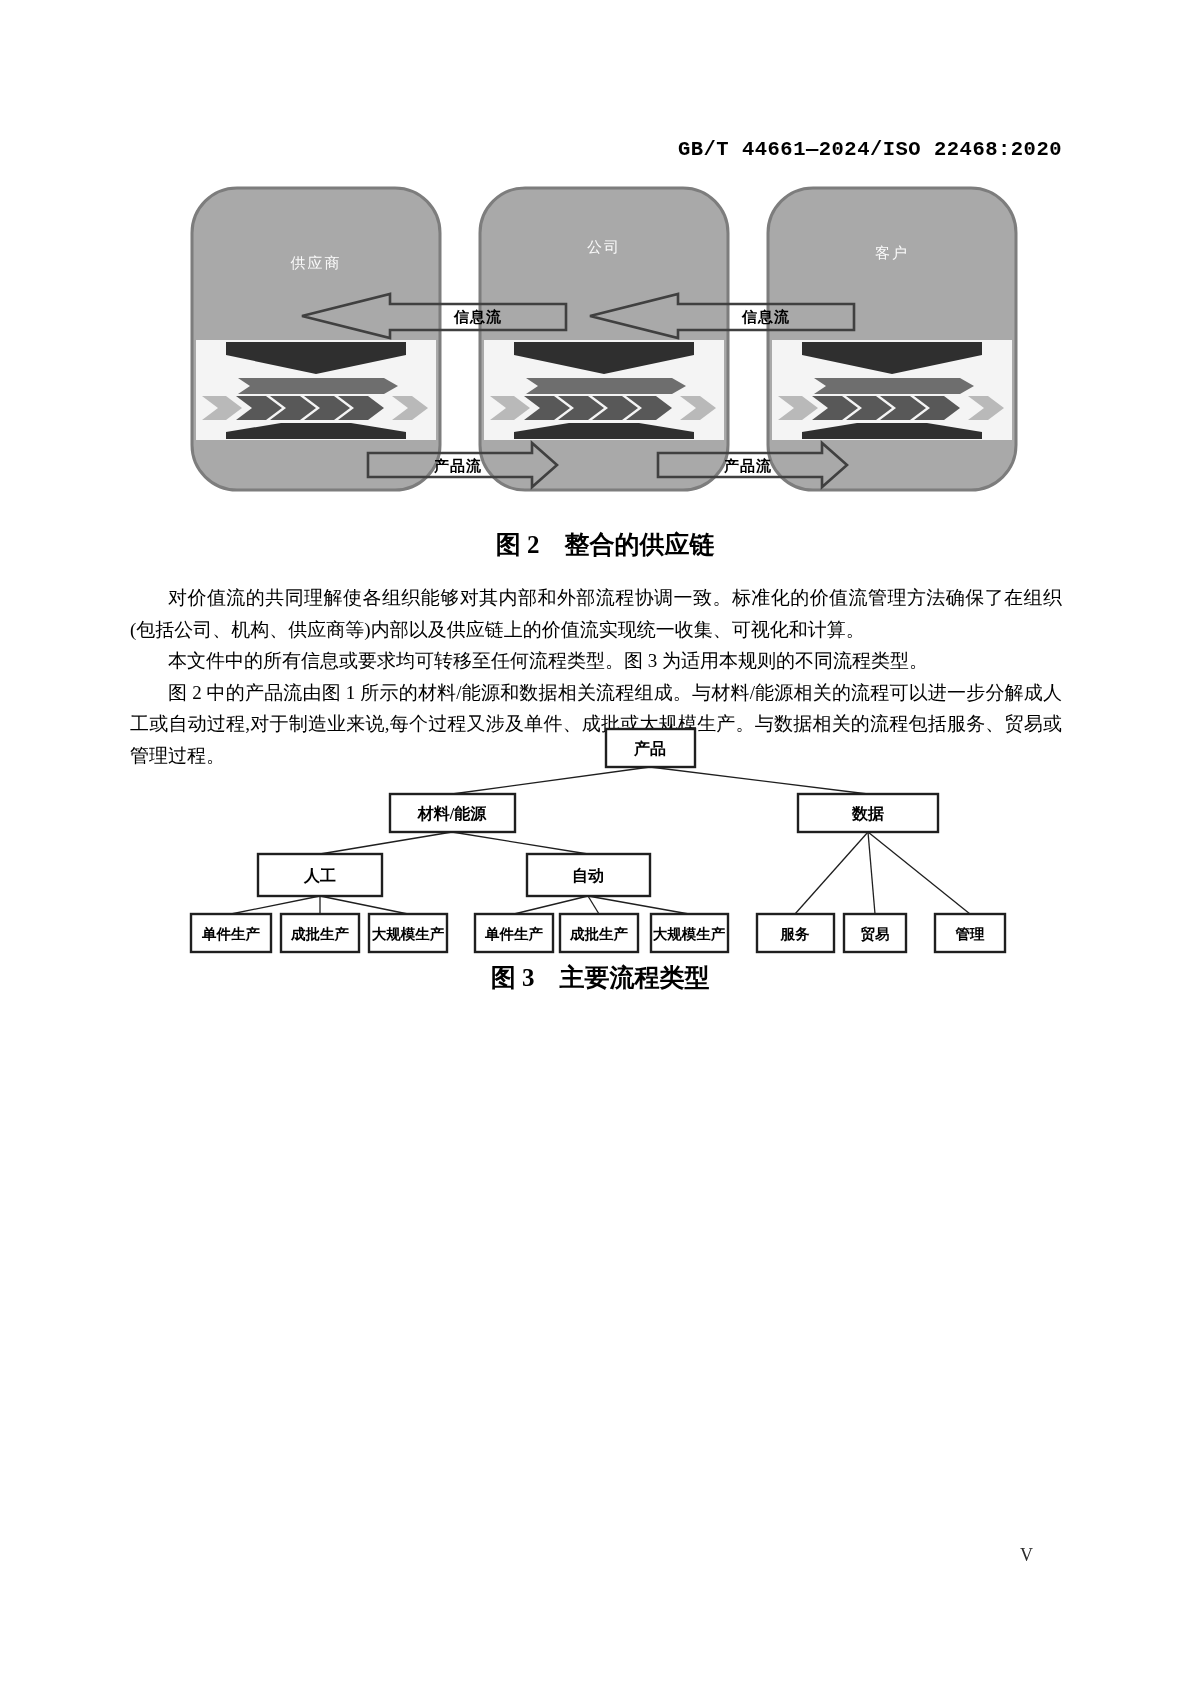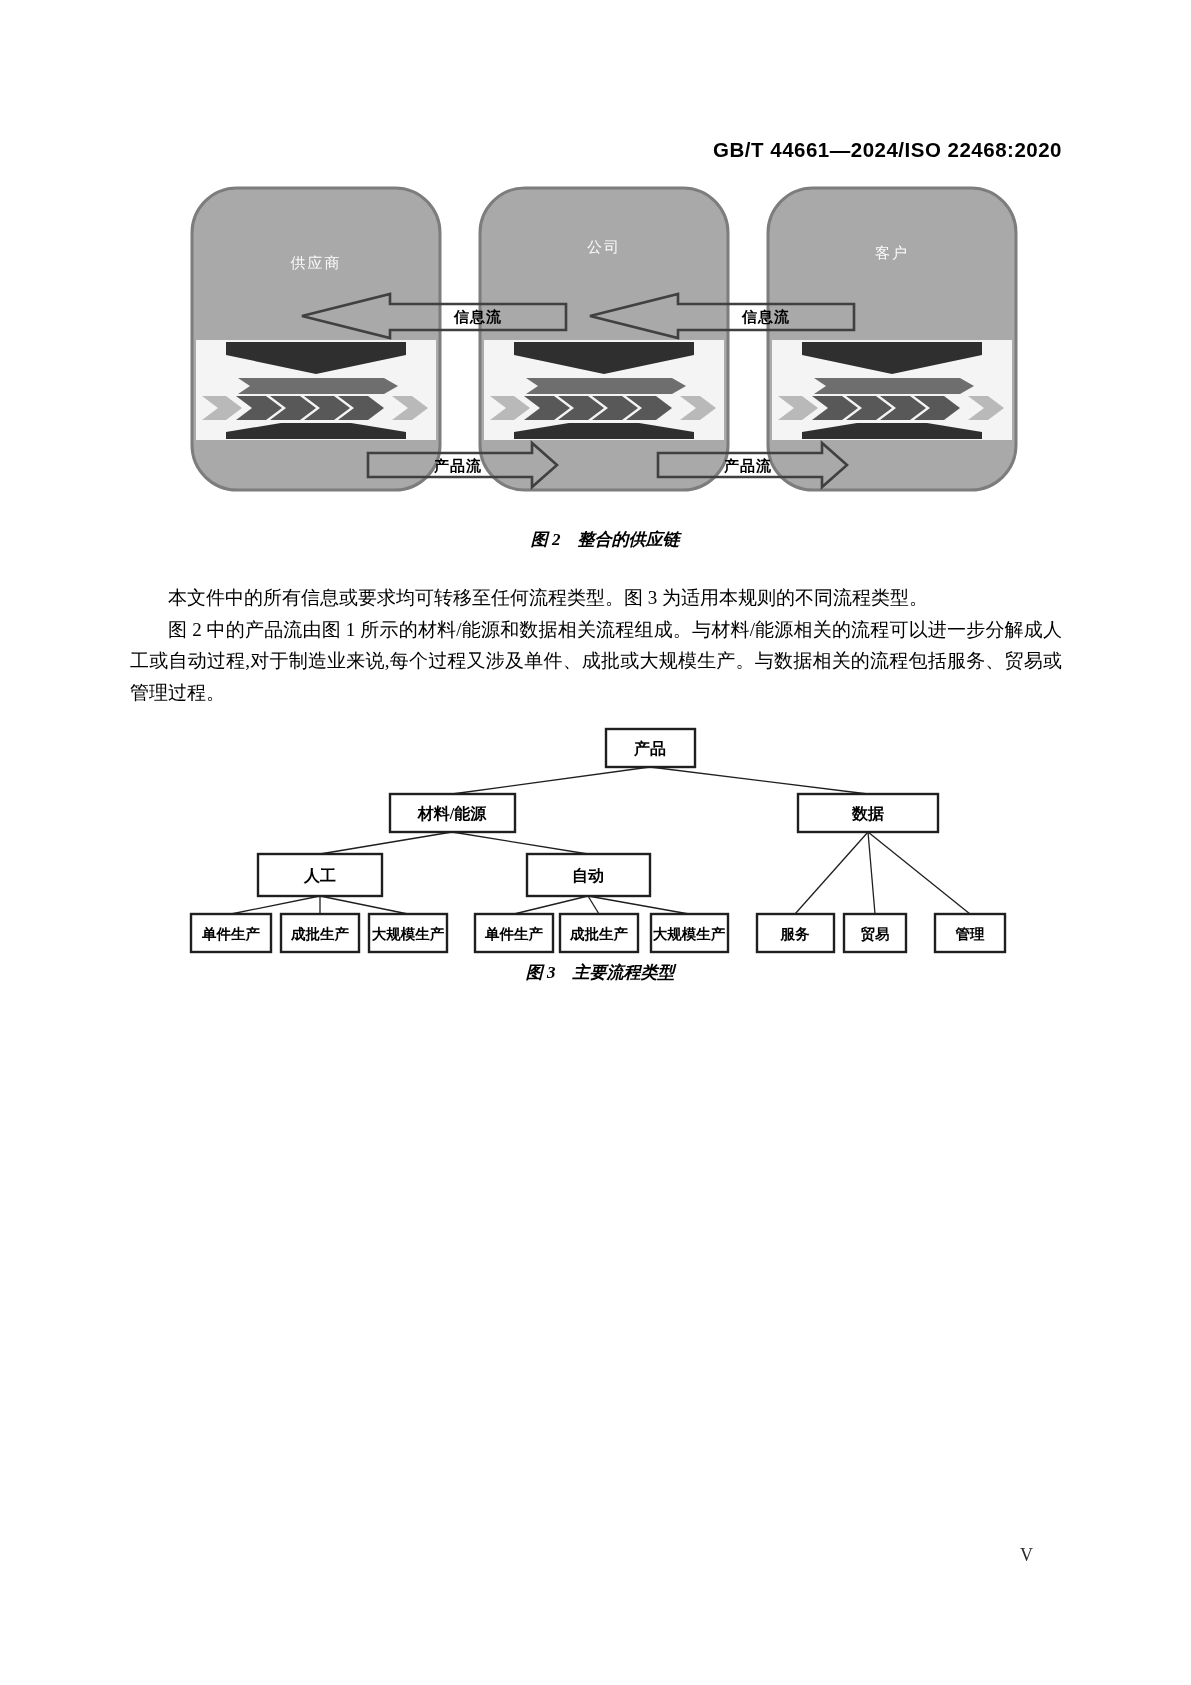--- a/index.html
+++ b/index.html
@@ -3,26 +3,26 @@
 <meta charset="utf-8">
 <style>
   html,body{margin:0;padding:0;background:#e8e8e8;}
   .page{
     position:relative;width:1191px;height:1685px;margin:0 auto;background:#ffffff;
     font-family:"Liberation Serif","DejaVu Serif",serif;color:#000;overflow:hidden;
   }
   .std-header{
     position:absolute;left:0;top:138px;width:1062px;text-align:right;
     font-size:20.5px;font-weight:bold;letter-spacing:.5px;
-    font-family:Liberation Sans, sans-serif;
+    font-family:Liberation Mono, monospace;
   }
   .fig2-wrap{position:absolute;left:190px;top:186px;width:830px;height:310px;}
   .fig3-wrap{position:absolute;left:185px;top:724px;width:830px;height:235px;}
   .caption{
-    position:absolute;width:830px;text-align:center;font-weight:bold;font-size:17px;font-style:italic;
+    position:absolute;width:830px;text-align:center;font-weight:bold;font-size:25px;
   }
   .caption .cap-title{margin-left:1em;}
   #caption-fig2{left:190px;top:528px;}
   #caption-fig3{left:185px;top:961px;}
   .text-block{
     position:absolute;left:130px;top:582px;width:932px;
     font-size:19px;line-height:31.5px;text-align:justify;
   }
   .text-block p{margin:0;text-indent:2em;}
   .page-num{
@@ -99,20 +99,21 @@
         <text class="flow-label" x="558" y="285" text-anchor="middle">产品流</text>
       </g>
     </svg>
   </div>
 
   <div class="caption" id="caption-fig2">
     <span class="cap-label">图 2</span><span class="cap-title">整合的供应链</span>
   </div>
 
   <div class="text-block">
+    <p>对价值流的共同理解使各组织能够对其内部和外部流程协调一致。标准化的价值流管理方法确保了在组织(包括公司、机构、供应商等)内部以及供应链上的价值流实现统一收集、可视化和计算。</p>
     <p>本文件中的所有信息或要求均可转移至任何流程类型。图 3 为适用本规则的不同流程类型。</p>
     <p>图 2 中的产品流由图 1 所示的材料/能源和数据相关流程组成。与材料/能源相关的流程可以进一步分解成人工或自动过程,对于制造业来说,每个过程又涉及单件、成批或大规模生产。与数据相关的流程包括服务、贸易或管理过程。</p>
   </div>
 
   <div class="fig3-wrap">
     <svg width="830" height="235" viewBox="0 0 830 235">
 
       <g stroke="#1f1f1f" stroke-width="1.3">
         <line x1="465" y1="43" x2="267" y2="70"></line>
         <line x1="465" y1="43" x2="683" y2="70"></line>

